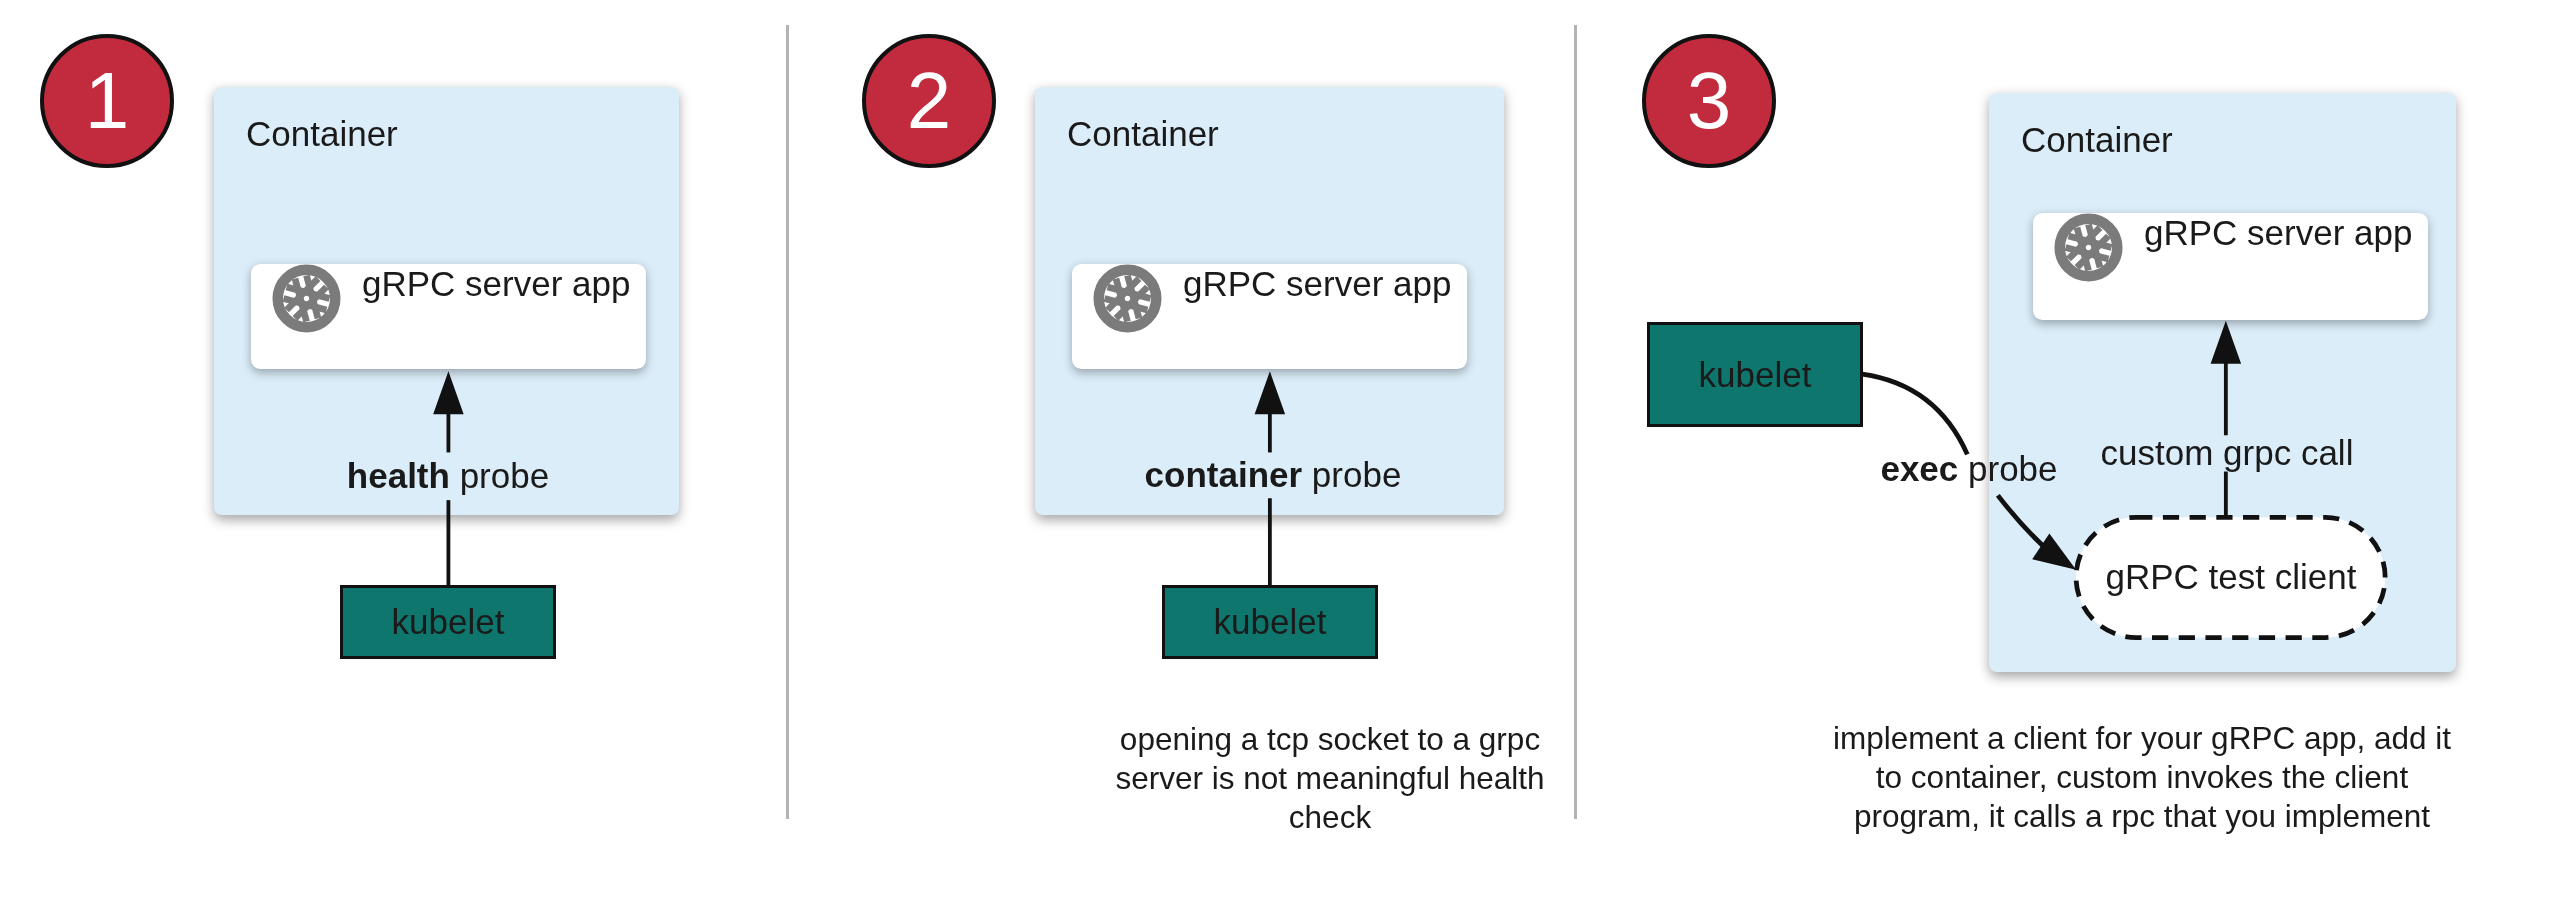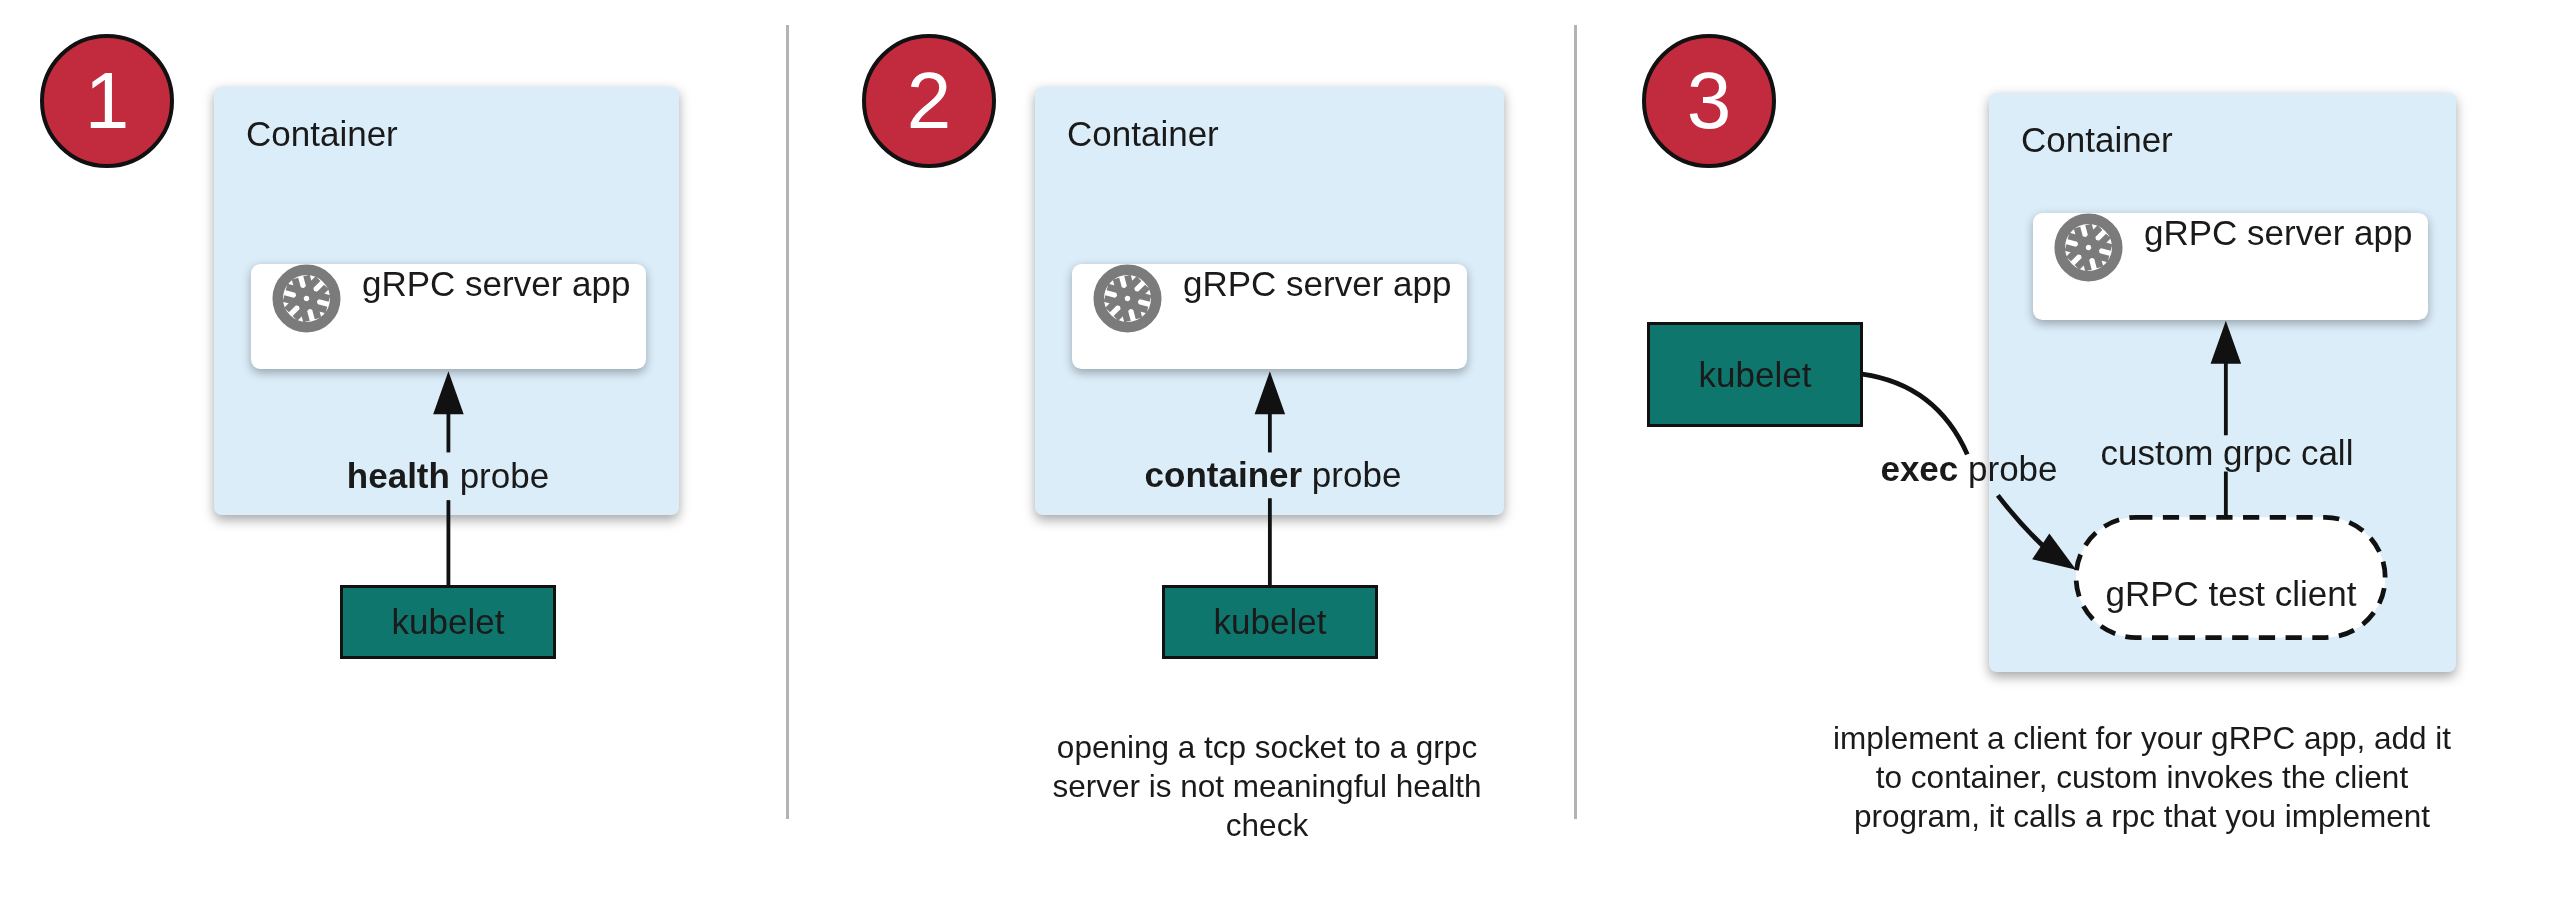--- a/index.html
+++ b/index.html
@@ -151,23 +151,23 @@
     <span class="bold">health</span><span> probe</span>
   </div>
   <div class="floating" style="left:1273px;top:475px;">
     <span class="bold">container</span><span> probe</span>
   </div>
   <div class="floating" style="left:1969px;top:469px;">
     <span class="bold">exec</span><span> probe</span>
   </div>
 
   <div class="floating" style="left:2227px;top:453px;">custom grpc call</div>
-  <div class="floating" style="left:2231px;top:594px;">gRPC test client</div>
+  <div class="floating" style="left:2231px;top:577px;">gRPC test client</div>
 
-  <div class="caption" style="left:1267px;top:720px;margin-top:8px;">
+  <div class="caption" style="left:1330px;top:720px;">
     <div>opening a tcp socket to a grpc</div>
     <div>server is not meaningful health</div>
     <div>check</div>
   </div>
   <div class="caption" style="left:2142px;top:719px;">
     <div>implement a client for your gRPC app, add it</div>
     <div>to container, custom invokes the client</div>
     <div>program, it calls a rpc that you implement</div>
   </div>
 

